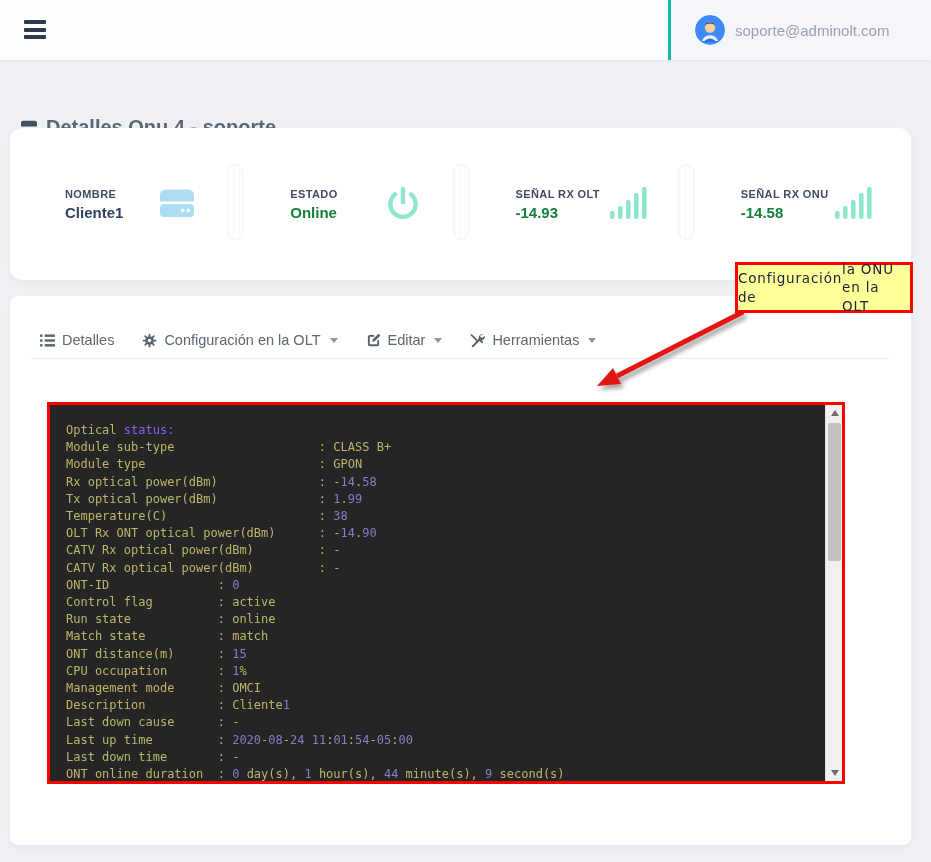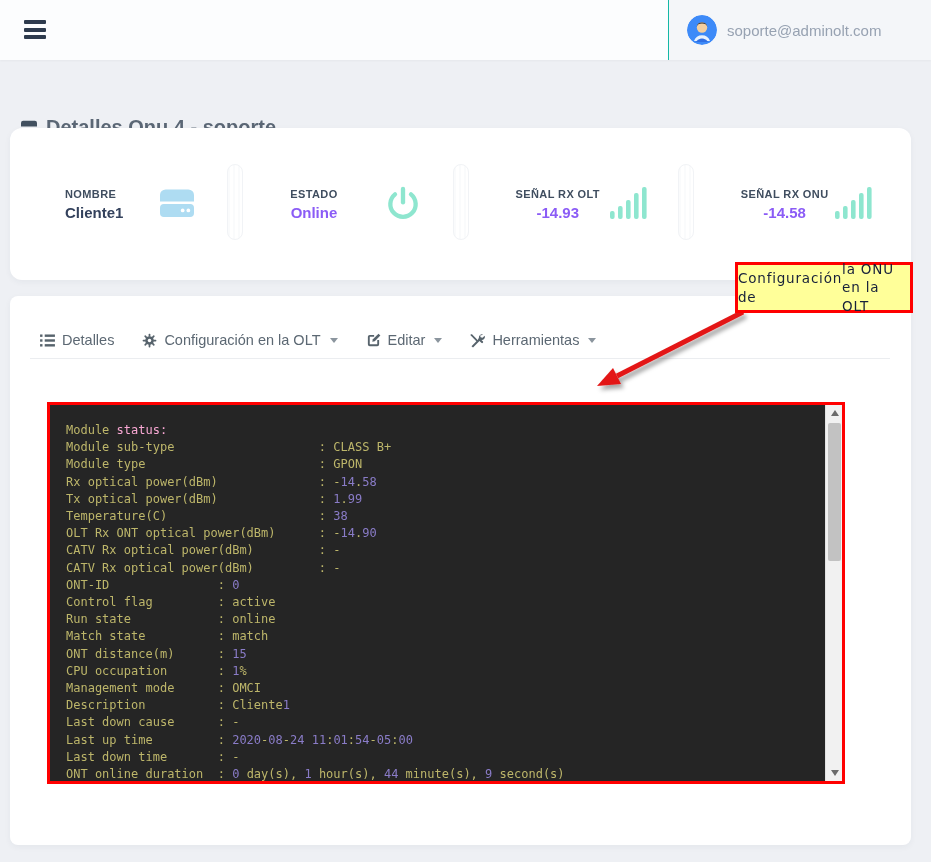--- a/index.html
+++ b/index.html
@@ -6,39 +6,39 @@
   html,body { background:#e9ebf0; }
   body { font-family:"Liberation Sans", sans-serif; }
   .screen { position:relative; width:931px; height:862px; background:#eef0f4; overflow:hidden; }
 
   
   .navbar { position:absolute; top:0; left:0; width:931px; height:60px; background:#fcfdfe;
             box-shadow:0 1px 2px rgba(0,0,0,.04); }
   .hamburger { position:absolute; left:24px; top:20px; width:22px; height:20px; cursor:pointer; }
   .hamburger span { display:block; height:4px; background:#2e3b4e; border-radius:1px; margin-bottom:3.5px; }
   .user-block { position:absolute; right:0; top:0; width:263px; height:60px; background:#f4f6f9;
-                border-left:1px solid #14b8a6; display:flex; align-items:center; padding-left:18px; gap:10px; }
+                border-left:3px solid #14b8a6; display:flex; align-items:center; padding-left:24px; gap:10px; }
   .avatar { width:30px; height:30px; border-radius:50%; overflow:hidden; flex:0 0 auto; }
   .user-email { color:#97a2b2; font-size:15px; }
 
   
   .page-head { position:absolute; left:20px; top:84px; display:flex; align-items:center; gap:8px;
                color:#5b6775; font-size:20px; font-weight:700;margin-top:32px; }
   .page-head .hd-icon { display:inline-flex; }
 
   
   .stats-card { position:absolute; left:10px; top:128px; width:901px; height:152px; background:#fff;
                 border-radius:12px; box-shadow:0 2px 6px rgba(40,50,70,.05); display:flex; align-items:center; }
   .stat-cell { position:relative; flex:1 1 0; height:100%; display:flex; align-items:center;
                justify-content:space-between; padding:0 38px 0 55px; }
   .stat-txt { display:flex; flex-direction:column; gap:4px; }
   .stat-label { font-size:11px; font-weight:700; letter-spacing:.4px; color:#3f4d5f; }
   .stat-value { font-size:15px; font-weight:700; }
   .stat-value.dark { color:#33415c; }
-  .stat-value.teal { color:#8b5cf6;text-align:center; }
+  .stat-value.teal { color:#15803d; }
   .stat-divider { position:absolute; right:-8px; top:36px; width:16px; height:76px;
                   border:1px solid #f1f3f6; border-radius:10px;
                   background:repeating-linear-gradient(90deg,#fafbfc 0 2px,#ffffff 2px 5px); }
 
   
   .annotation { position:absolute; left:735px; top:262px; width:178px; height:51px; background:#ffff99;
                 border:3px solid #ff0000; z-index:6; display:flex; flex-direction:row; align-items:center;
                 justify-content:center; font-family:"DejaVu Sans", sans-serif; font-size:13.5px;
                 color:#17203a; letter-spacing:.8px; line-height:1.35; }
   .anno-arrow { position:absolute; left:575px; top:296px; z-index:5; }
@@ -54,21 +54,21 @@
                 border-top:5px solid #8b959e; margin-left:2px; }
 
   
   .terminal { position:absolute; left:37px; top:106px; width:798px; height:382px; border:3px solid #ff0000;
               background:#252525; }
   .term-body { position:absolute; inset:0; padding:17px 24px 0 16px; overflow:hidden;
                font-family:"DejaVu Sans Mono", monospace; font-size:12px; line-height:17.2px; }
   .term-line { white-space:pre; color:#bdb66a; }
   .t-lbl { color:#bdb66a; }
   .t-num { color:#8a7cc8; }
-  .t-status { color:#f9a8d4;text-align:right; }
+  .t-status { color:#8b5cf6;text-align:right; }
   .term-scroll { position:absolute; top:0; right:0; width:17px; height:100%; background:#f1f1f1;
                  border-left:1px solid #e2e2e2; }
   .scroll-btn { position:absolute; left:0; width:17px; height:16px; display:flex; align-items:center;
                 justify-content:center; cursor:pointer; }
   .scroll-btn.up { top:0; } .scroll-btn.down { bottom:0; }
   .tri-up { width:0; height:0; border-left:4px solid transparent; border-right:4px solid transparent;
             border-bottom:6px solid #6b6b6b; }
   .tri-down { width:0; height:0; border-left:4px solid transparent; border-right:4px solid transparent;
               border-top:6px solid #6b6b6b; }
   .scroll-thumb { position:absolute; left:2px; top:18px; width:13px; height:138px; background:#c2c2c2;
@@ -264,21 +264,21 @@
           </svg>
         </span>
         <span class="tab-label">Herramientas</span>
         <span class="caret"></span>
       </div>
     </div>
     <div class="tabs-underline"></div>
 
     <div class="terminal">
       <div class="term-body" id="term-body">
-          <div class="term-line"><span class="t-lbl">Module </span><span class="t-status">status:</span></div>
+          <div class="term-line"><span class="t-lbl">Optical </span><span class="t-status">status:</span></div>
           <div class="term-line"><span class="t-lbl">Module sub-type                    : CLASS B+</span></div>
           <div class="term-line"><span class="t-lbl">Module type                        : GPON</span></div>
           <div class="term-line"><span class="t-lbl">Rx optical power(dBm)              : -</span><span class="t-num">14</span><span class="t-lbl">.</span><span class="t-num">58</span></div>
           <div class="term-line"><span class="t-lbl">Tx optical power(dBm)              : </span><span class="t-num">1</span><span class="t-lbl">.</span><span class="t-num">99</span></div>
           <div class="term-line"><span class="t-lbl">Temperature(C)                     : </span><span class="t-num">38</span></div>
           <div class="term-line"><span class="t-lbl">OLT Rx ONT optical power(dBm)      : -</span><span class="t-num">14</span><span class="t-lbl">.</span><span class="t-num">90</span></div>
           <div class="term-line"><span class="t-lbl">CATV Rx optical power(dBm)         : -</span></div>
           <div class="term-line"><span class="t-lbl">CATV Rx optical power(dBm)         : -</span></div>
           <div class="term-line"><span class="t-lbl">ONT-ID               : </span><span class="t-num">0</span></div>
           <div class="term-line"><span class="t-lbl">Control flag         : active</span></div>

